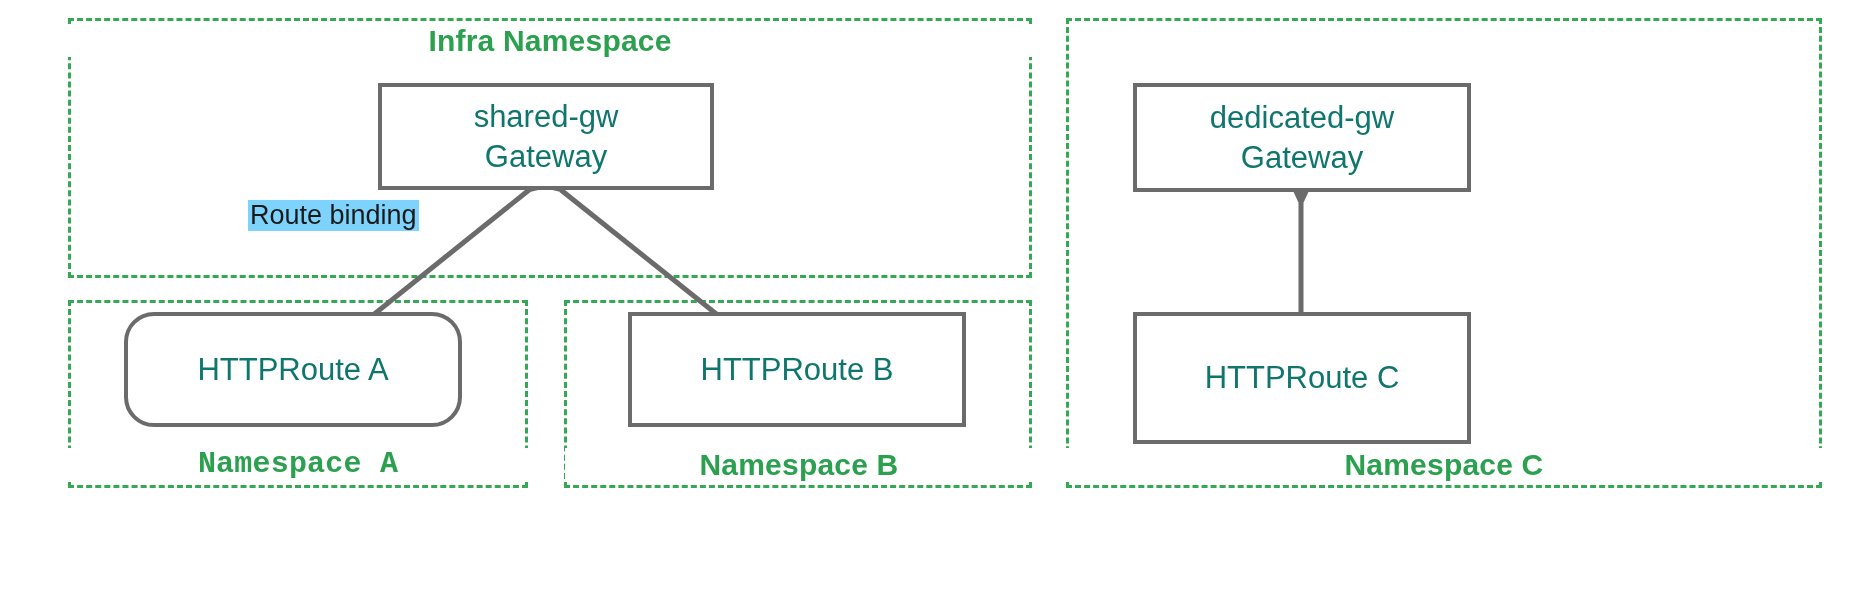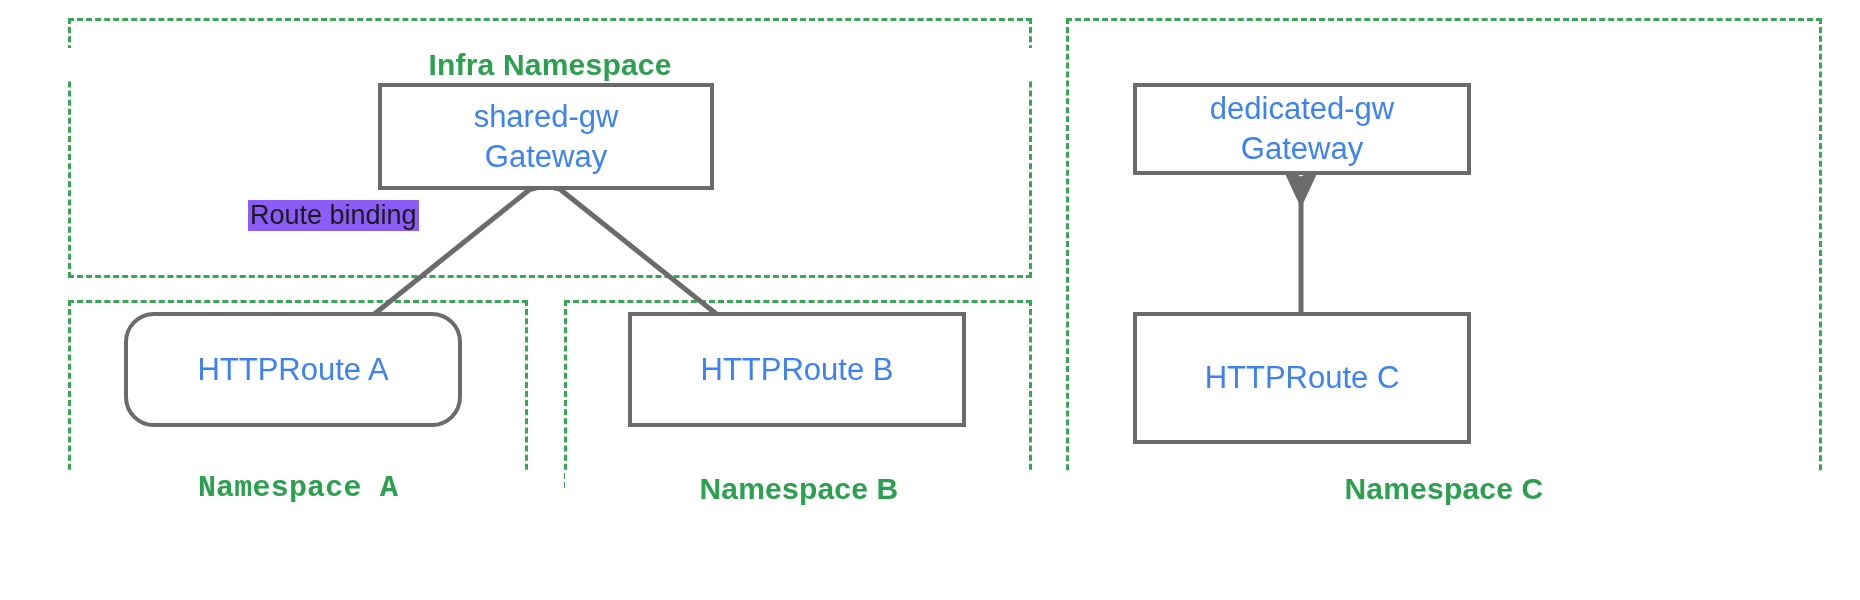--- a/index.html
+++ b/index.html
@@ -31,46 +31,45 @@
     position: absolute;
     color: #2aa css;
     color: #2ba14f;
     font-weight: bold;
     font-size: 30px;
     letter-spacing: 0.2px;
     text-align: center;
     white-space: nowrap;
     background: #ffffff;
     line-height: 1.1;
-    margin-top: 24px;
   }
 
   
   .res-box {
     position: absolute;
     border: 4px solid #6b6b6b;
     box-sizing: border-box;
     background: #ffffff;
-    color: #3b82f6;
+    color: #0f766e;
     font-size: 31px;
     line-height: 1.28;
     display: flex;
     align-items: center;
     justify-content: center;
     text-align: center;
     white-space: pre-line;
   }
 
   
   .edge-label {
     position: absolute;
     color: #1a1a1a;
     font-size: 27px;
     white-space: nowrap;
-    background: #8b5cf6;
+    background: #7dd3fc;
     padding: 0 2px;
   }
 
   
   #arrows {
     position: absolute;
     left: 0;
     top: 0;
     width: 1860px;
     height: 600px;
@@ -103,21 +102,21 @@
       HTTPRoute B --&gt;
     <line x1="561" y1="190" x2="779" y2="364" stroke="#6b6b6b" stroke-width="5" marker-start="url(#ah)" marker-end="url(#ah)"></line>
 
       HTTPRoute C --&gt;
     <line x1="1301" y1="203" x2="1301" y2="366" stroke="#6b6b6b" stroke-width="5" marker-start="url(#ah)" marker-end="url(#ah)"></line>
   </svg>
 
   <div class="res-box" style="left:378px; top:83px; width:336px; height:107px;">shared-gw
 Gateway</div>
 
-  <div class="res-box" style="left:1133px; top:83px; width:338px; height:92px;">dedicated-gw
+  <div class="res-box" style="left:1133px; top:83px; width:338px; height:109px;">dedicated-gw
 Gateway</div>
 
   <div class="res-box" style="left:124px; top:312px; width:338px; height:115px;border-radius:30px;">HTTPRoute A</div>
 
   <div class="res-box" style="left:628px; top:312px; width:338px; height:115px;">HTTPRoute B</div>
 
   <div class="res-box" style="left:1133px; top:312px; width:338px; height:132px;">HTTPRoute C</div>
 
   <div class="ns-label" style="left:68px; top:24px; width:964px;">Infra Namespace</div>
 

